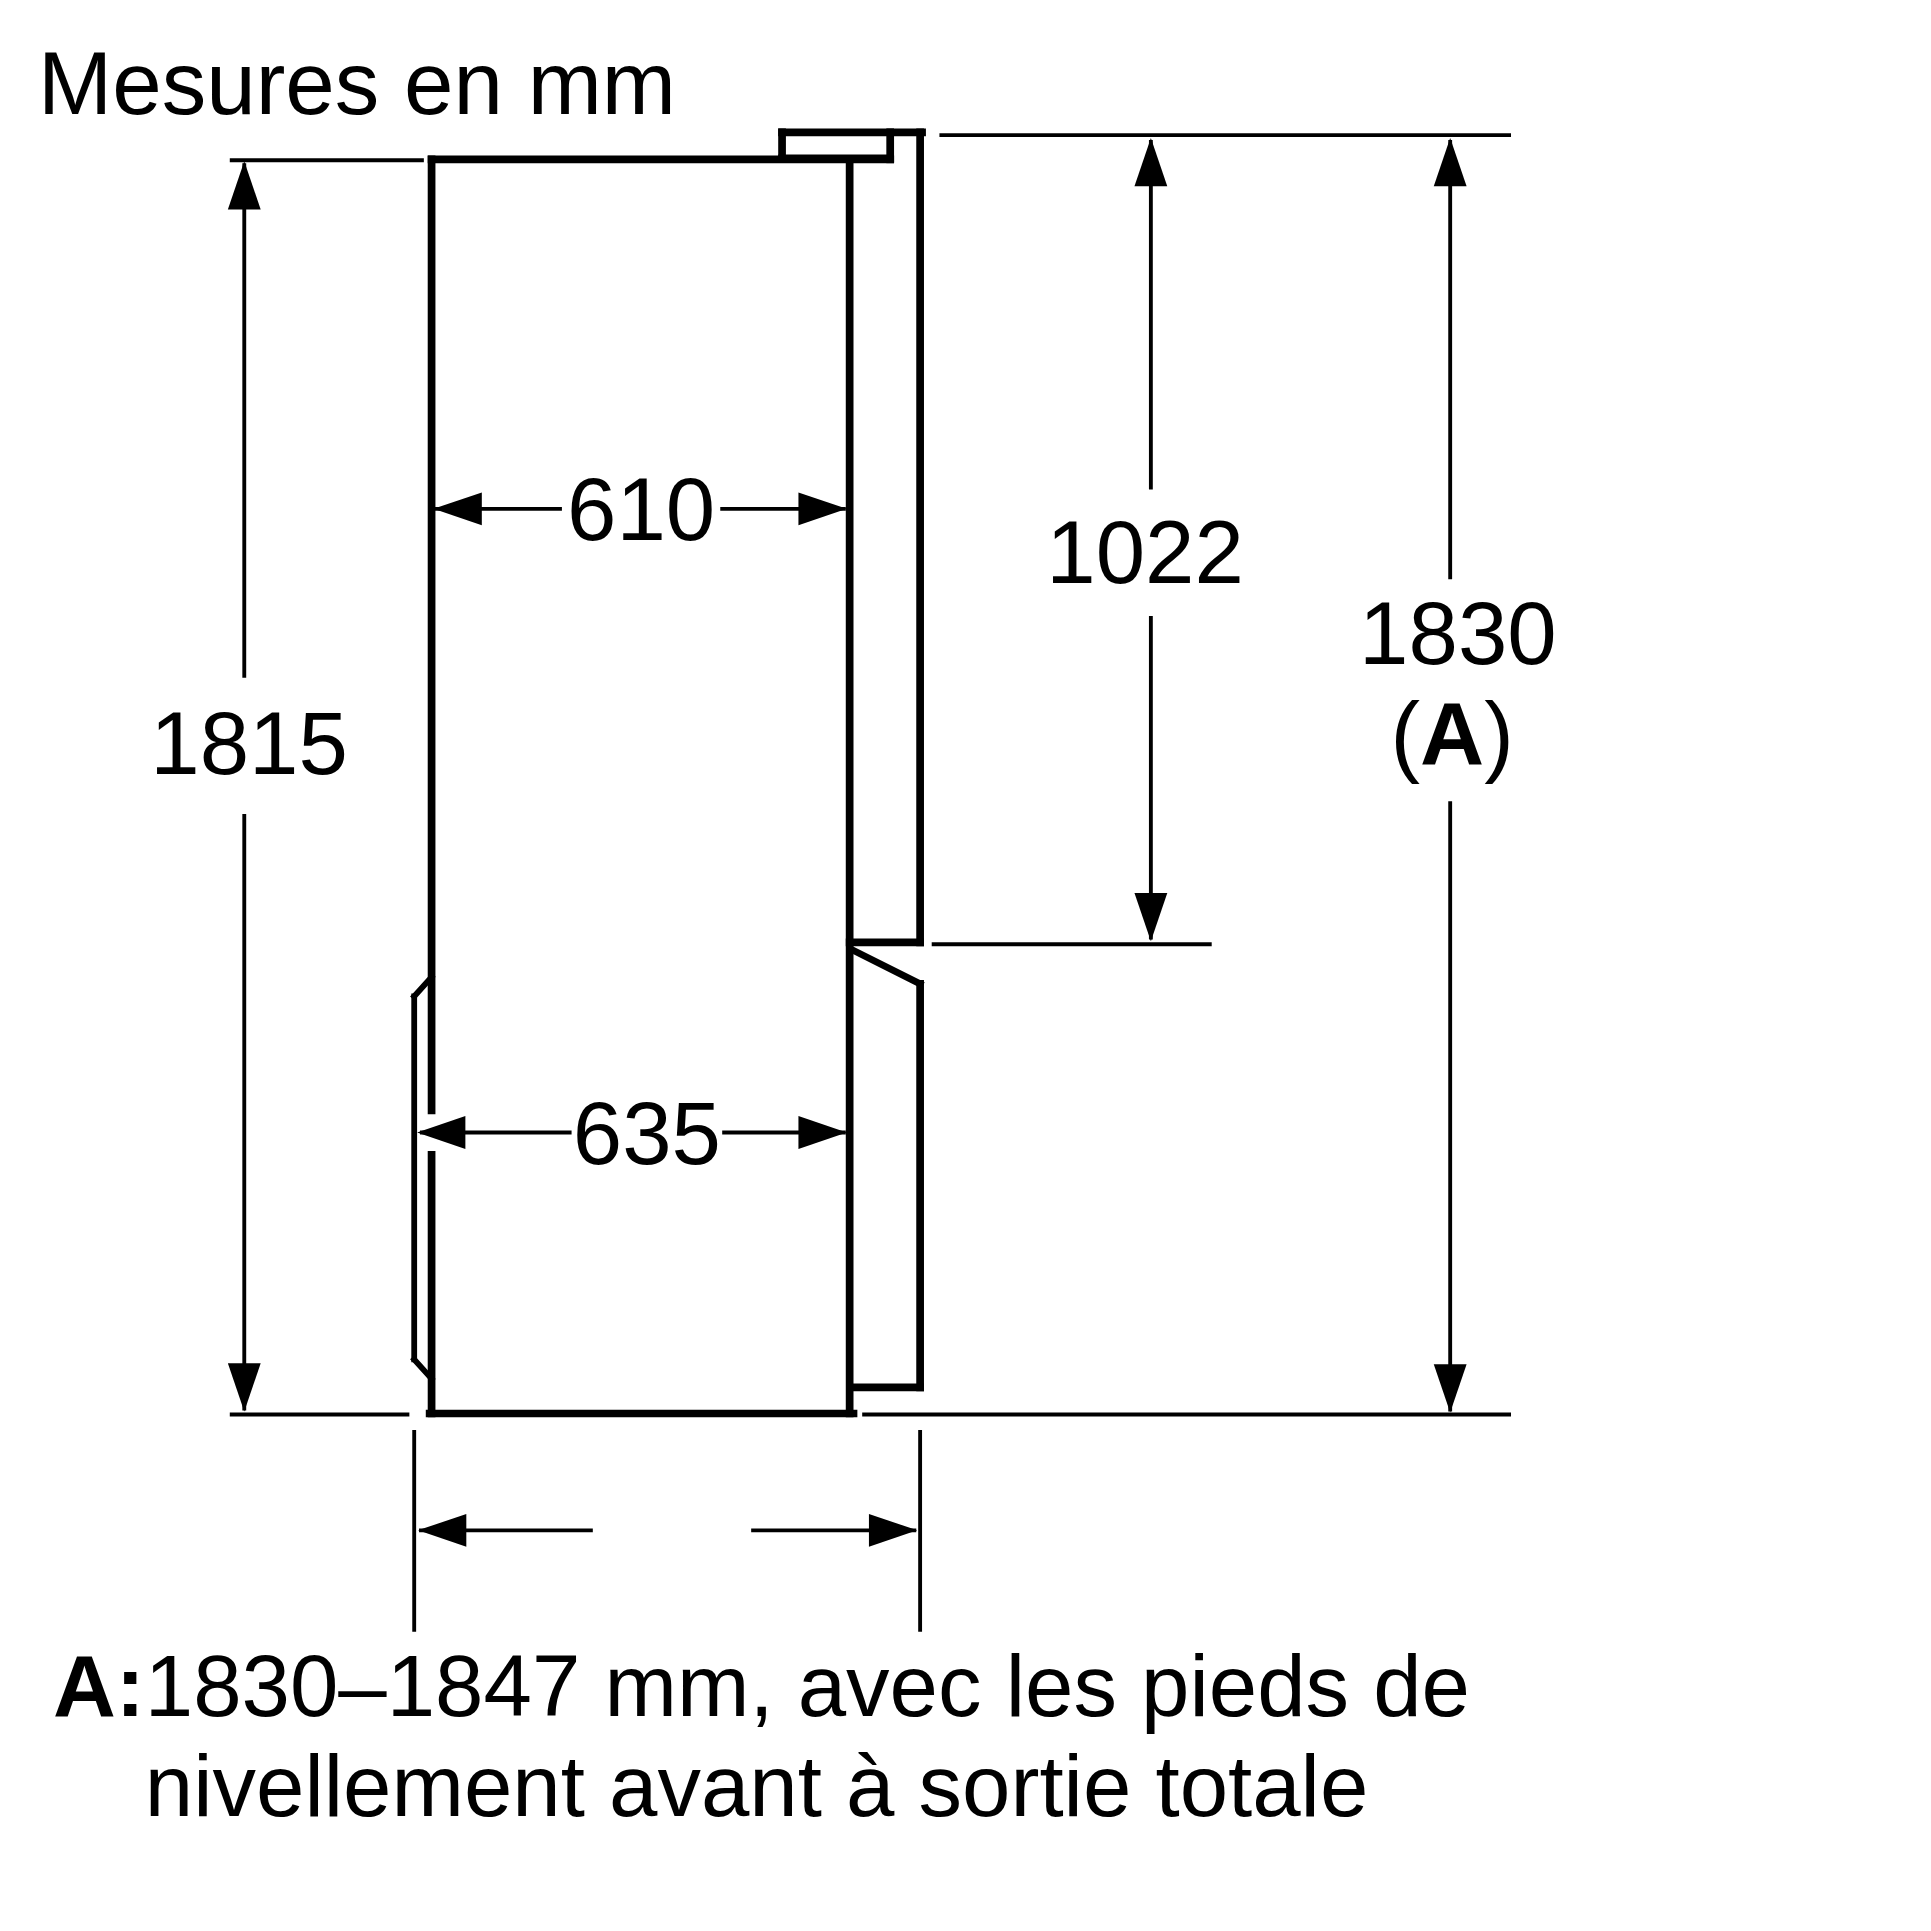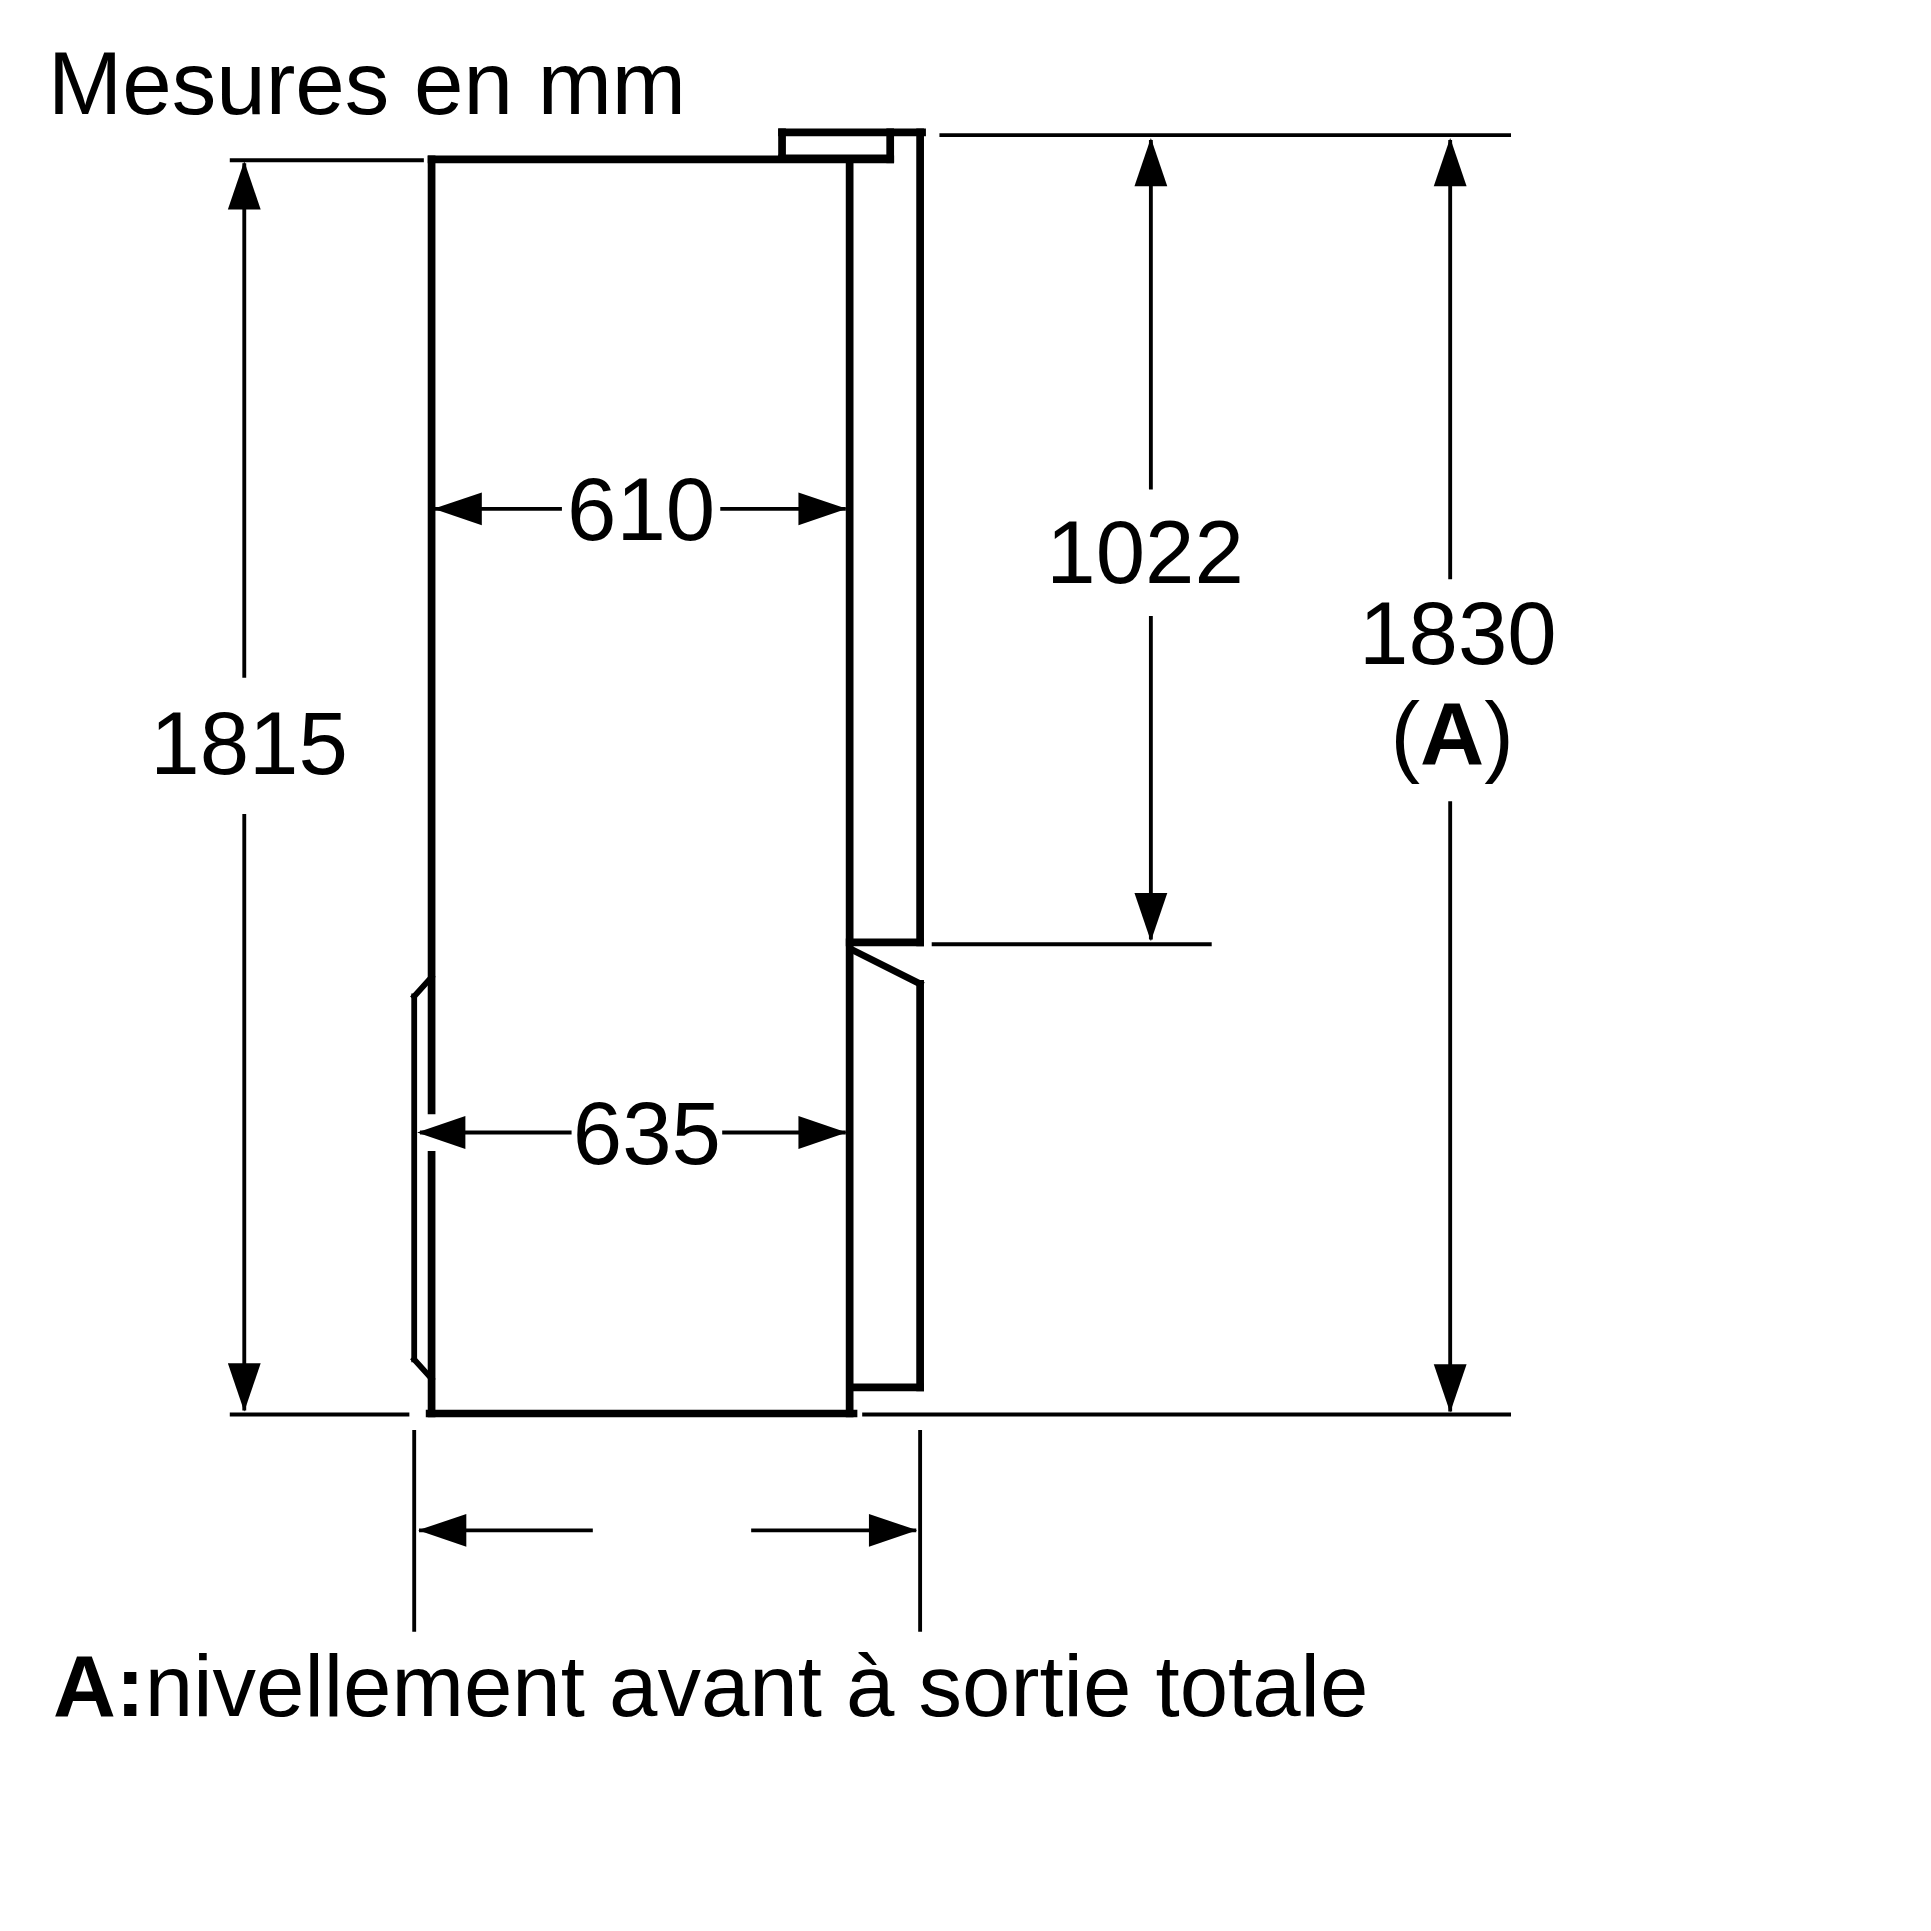--- a/index.html
+++ b/index.html
@@ -6,21 +6,21 @@
   .canvas{
     position:relative;
     width:1931px;height:1931px;
     background:#ffffff;
     font-family:"Liberation Sans", sans-serif;
     color:#000;
     overflow:hidden;
   }
   .diagram-svg{position:absolute;left:0;top:0;}
   .title{
-    position:absolute;left:48px;top:35px;
+    position:absolute;left:38px;top:35px;
     font-size:89px;line-height:1.1;
     letter-spacing:0px;color:#000;
   }
   .footnote{
     position:absolute;left:53px;top:1636px;
     display:flex;align-items:flex-start;
     font-size:87px;line-height:100px;
     color:#000;width:1834px;
   }
   .footnote .key{font-weight:700;flex:0 0 90px;}
@@ -87,18 +87,19 @@
       <text x="1186" y="572" text-anchor="middle" dominant-baseline="central" font-size="92" fill="#000000">1022</text>
       <text x="1510" y="656" text-anchor="middle" dominant-baseline="central" font-size="92" fill="#000000">1830</text>
       <text x="1504" y="760" text-anchor="middle" dominant-baseline="central" font-size="92" fill="#000000"><tspan>(</tspan><tspan font-weight="700">A</tspan><tspan>)</tspan></text>
     </svg>
 
   <div class="title">Mesures en mm</div>
 
   <div class="footnote">
     <span class="key">A:</span>
     <div class="lines">
+      <div>1830–1847 mm, avec les pieds de</div>
       <div>nivellement avant à sortie totale</div>
     </div>
   </div>
 
 </div>
 
 
 </body></html>

